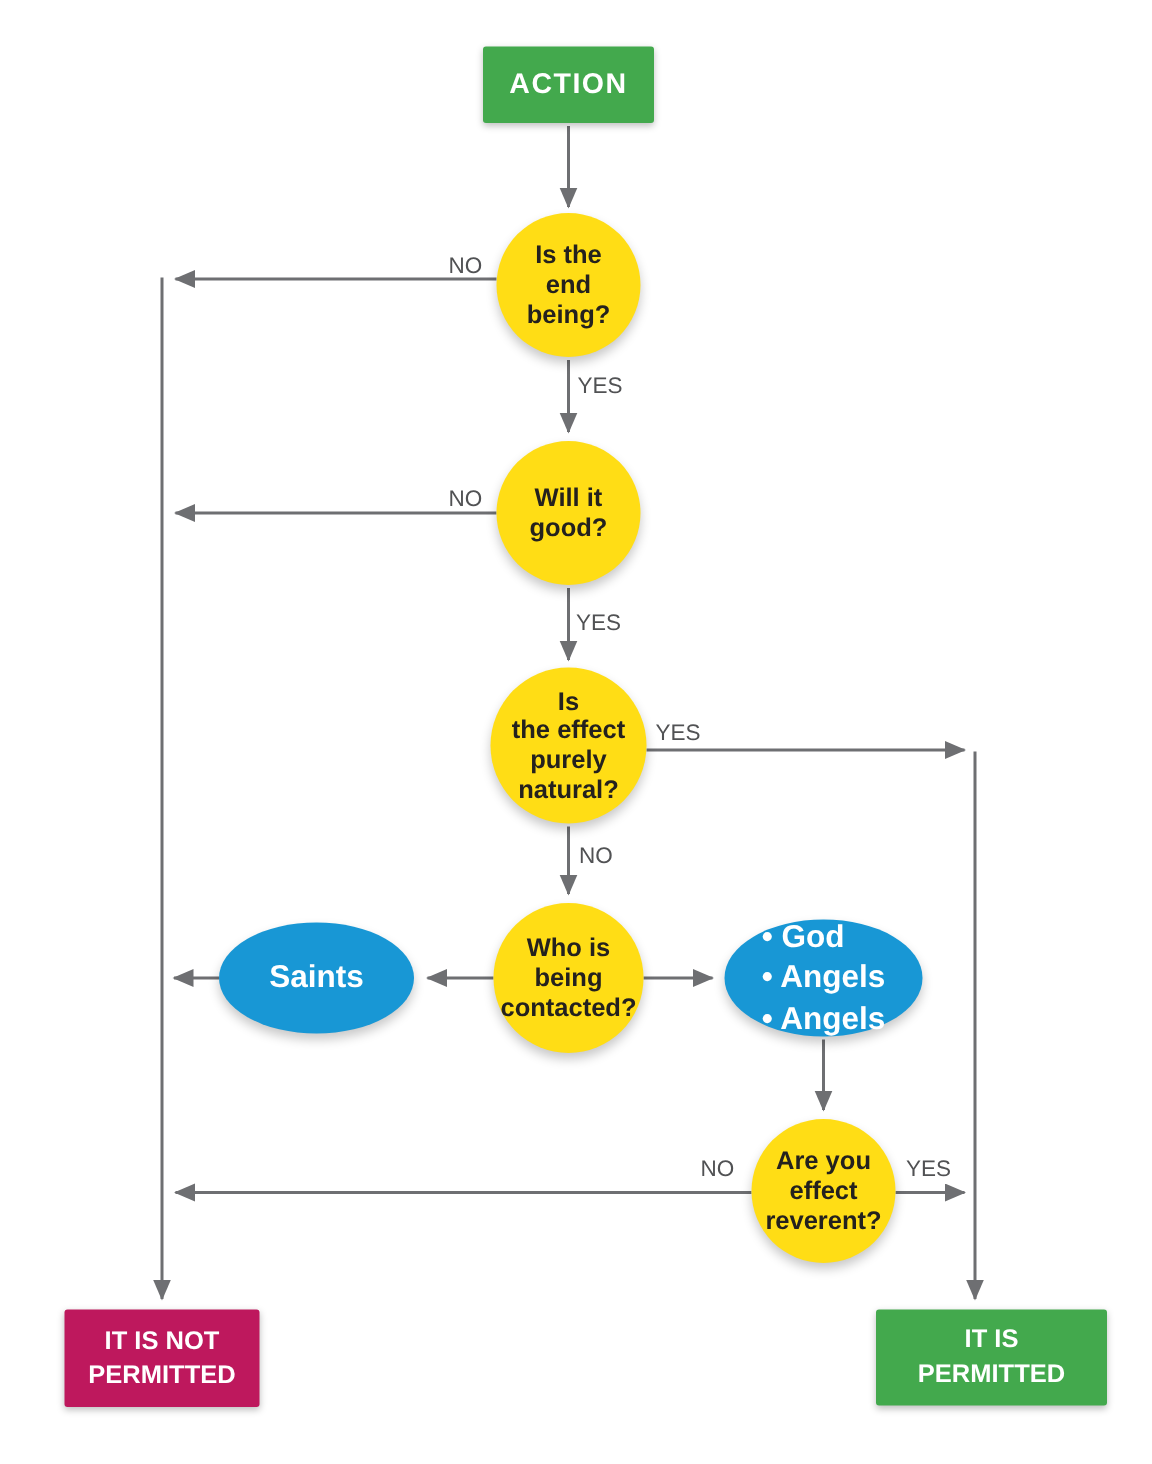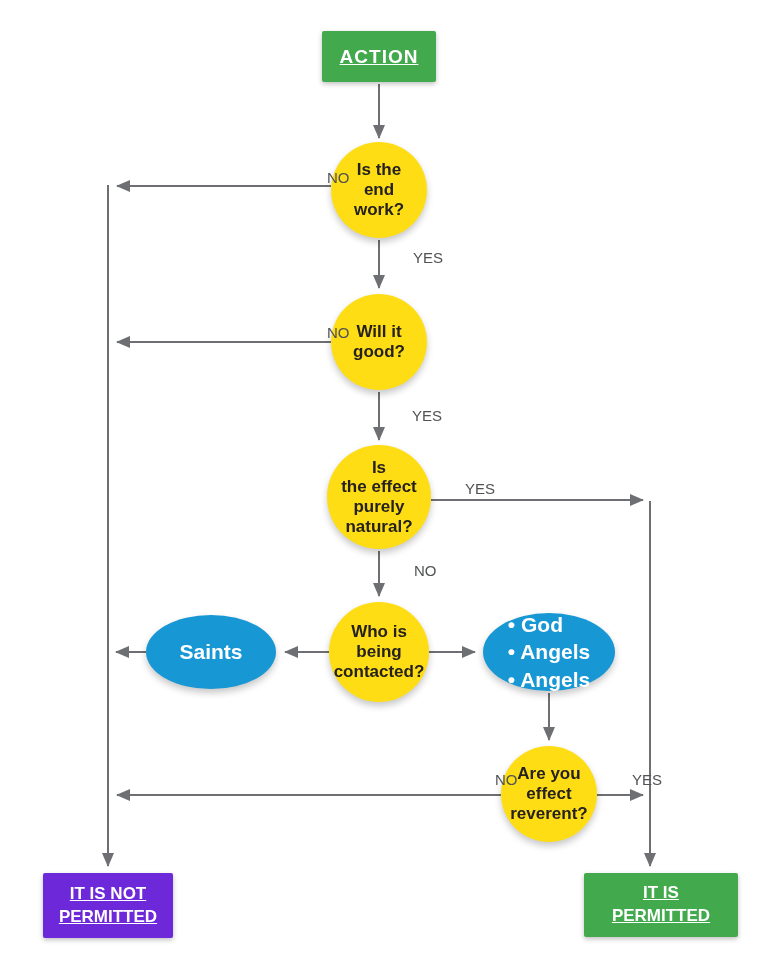--- a/index.html
+++ b/index.html
@@ -5,42 +5,42 @@
   html,body { margin:0; padding:0; background:#ffffff; }
   .canvas {
     position:relative; width:768px; height:976px; background:#ffffff;
     font-family:"Liberation Sans", sans-serif; overflow:hidden;
   }
   .edges { position:absolute; left:0; top:0; width:768px; height:976px; }
   .node {
     position:absolute; display:flex; align-items:center; justify-content:center;
     text-align:center; box-sizing:border-box;
   }
-  .rect { color:#ffffff; font-weight:bold; border-radius:2px;text-decoration:underline; }
+  .rect { color:#ffffff; font-weight:bold; border-radius:2px; }
   .action {
     background:#43a94d; font-size:19px; letter-spacing:1px;
     box-shadow:0 2px 5px rgba(0,0,0,0.25);
   }
   .circle {
     background:#ffdd15; border-radius:50%; color:#24211e; font-weight:bold;
     font-size:17px; line-height:1.16; white-space:pre-line;
     box-shadow:0 4px 7px rgba(0,0,0,0.22);
   }
   .ellipse {
     background:#1897d5; border-radius:50%; color:#ffffff; font-weight:bold;
     font-size:21px; line-height:1.3; box-shadow:0 4px 7px rgba(0,0,0,0.22);
   }
   .ellipse .list { text-align:left; line-height:1.3; }
   .endbox {
     font-size:17px; line-height:1.35; white-space:pre-line;
     box-shadow:0 2px 5px rgba(0,0,0,0.25);
   }
-  .red { background:#6d28d9; }
+  .red { background:#be185d; }
   .green { background:#43a94d; }
-  .elabel { position:absolute; font-size:15px; color:#515254;margin-left:28px; }
+  .elabel { position:absolute; font-size:15px; color:#515254; }
 </style>
 </head>
 <body>
 
 <div class="canvas">
 
   <svg class="edges" viewBox="0 0 768 976" xmlns="http://www.w3.org/2000/svg">
     <defs>
       <marker id="arw" markerUnits="userSpaceOnUse" markerWidth="16" markerHeight="14" refX="13" refY="6" orient="auto">
         <path d="M0,0 L14,6 L0,12 Z" fill="#6e6f72"></path>
@@ -62,21 +62,21 @@
       <path d="M549,693 V740" marker-end="url(#arw)"></path>
       <path d="M501,795 H117" marker-end="url(#arw)"></path>
       <path d="M597,795 H643" marker-end="url(#arw)"></path>
     </g>
   </svg>
 
   <div class="node action rect" style="left:322px; top:31px; width:114px; height:51px;">ACTION</div>
 
   <div class="node circle" style="left:331px; top:142px; width:96px; height:96px;">Is the
 end
-work?</div>
+being?</div>
 
   <div class="node circle" style="left:331px; top:294px; width:96px; height:96px;">Will it
 good?</div>
 
   <div class="node circle" style="left:327px; top:445px; width:104px; height:104px;">Is
 the effect
 purely
 natural?</div>
 
   <div class="node circle" style="left:329px; top:602px; width:100px; height:100px;">Who is

